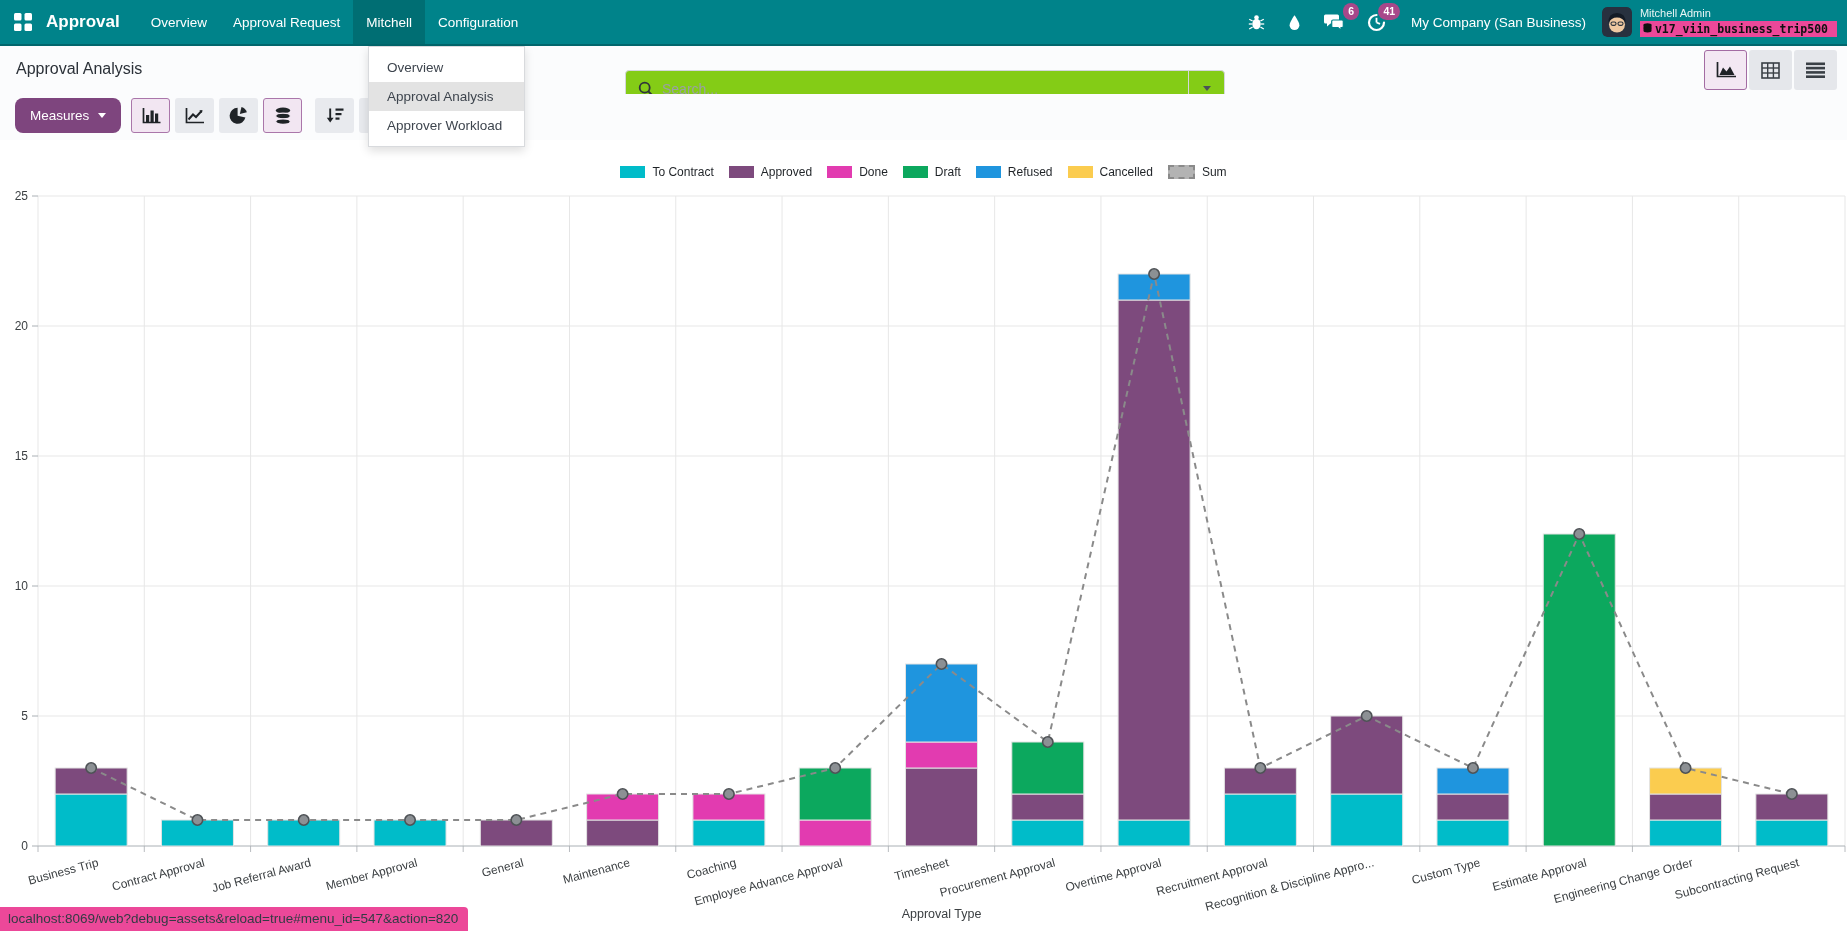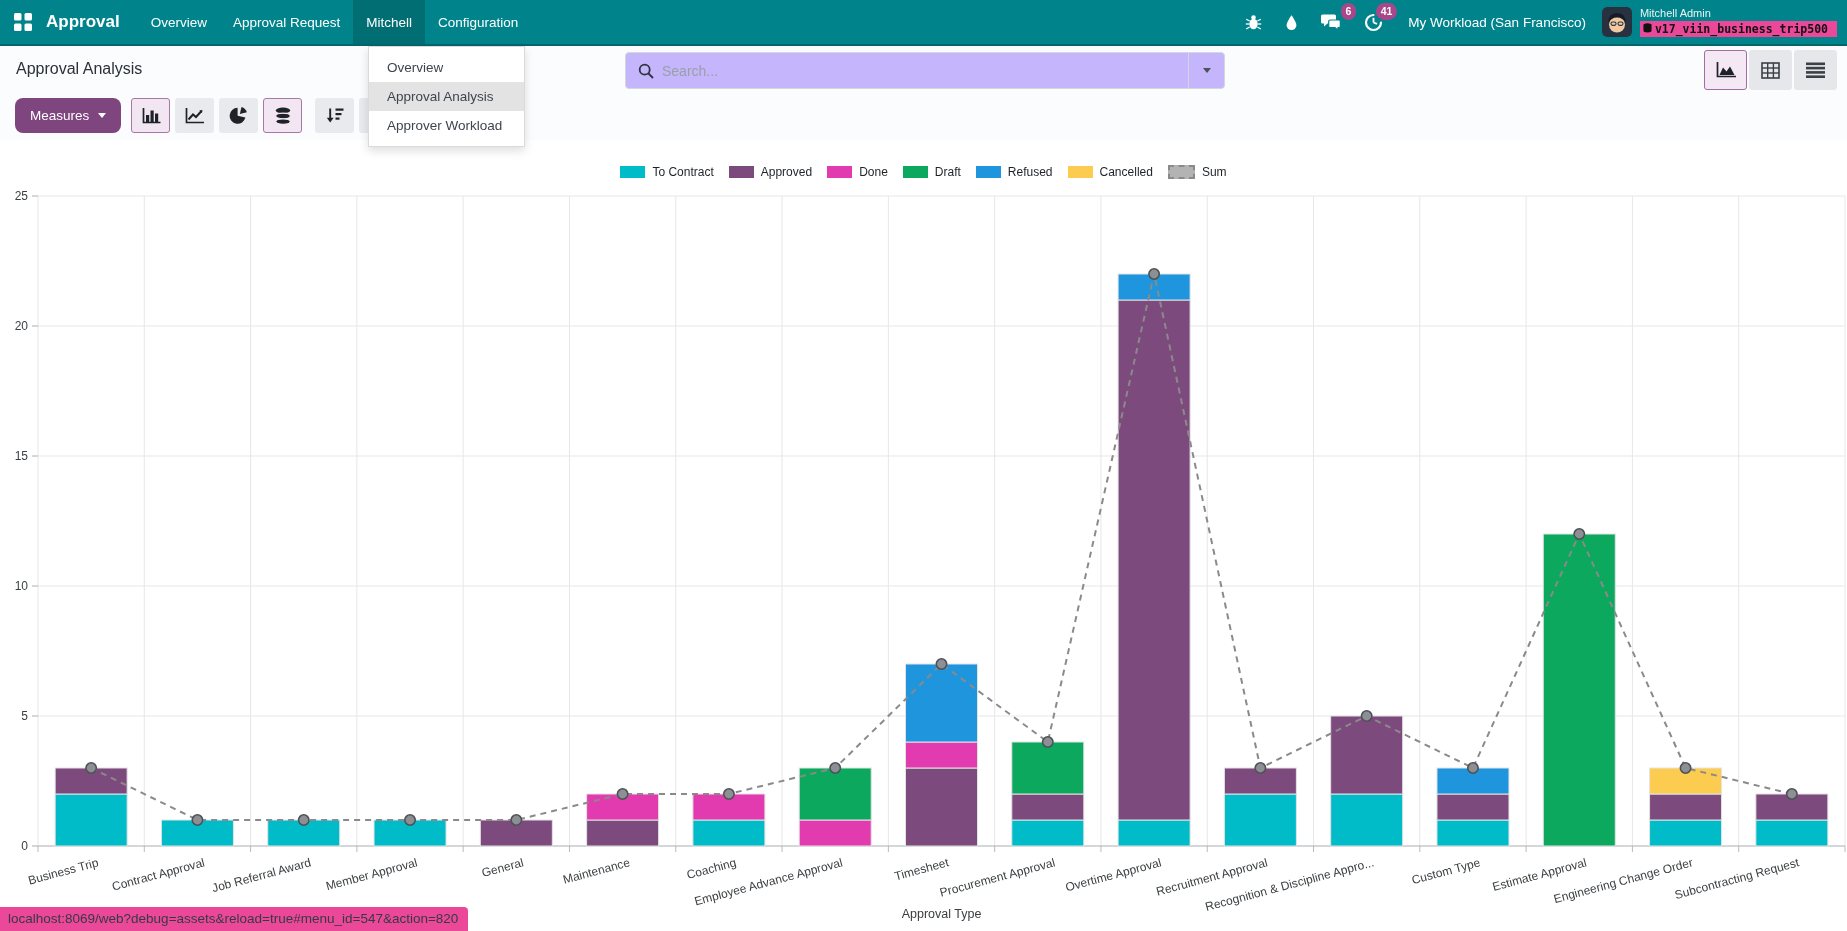--- a/index.html
+++ b/index.html
@@ -23,21 +23,21 @@
   .user-block { display:flex; align-items:center; gap:8px; cursor:pointer; }
   .avatar { width:30px; height:30px; border-radius:5px; overflow:hidden; display:block; }
   .user-meta { display:flex; flex-direction:column; gap:1px; }
   .user-name { font-size:11px; color:#e9f5f5; line-height:1.1; }
   .db-badge { background:#ec4899; color:#111; font-family:"DejaVu Sans Mono", monospace;
     font-size:11.5px; font-weight:bold; padding:1px 9px 1px 3px; display:flex; align-items:center; gap:3px; }
 
   
   .control-panel { position:absolute; top:46px; left:0; right:0; height:48px; background:#fbfcfd; }
   .page-title { position:absolute; left:16px; top:14px; font-size:16px; font-weight:normal; color:#2b3138; }
-  .searchbar { position:absolute; left:625px; top:6px; width:600px; height:37px; background:#c4b5fd;
+  .searchbar { position:absolute; left:625px; top:24px; width:600px; height:37px; background:#84cc16;
     border:1px solid #d4d7db; border-radius:4px; display:flex; align-items:center; }
   .search-icon-wrap { padding:0 8px 0 12px; display:flex; }
   .search-input { flex:1; border:none; outline:none; font-size:14px; color:#333; background:transparent; height:100%; }
   .search-input::placeholder { color:#9aa0a6; }
   .search-caret { width:36px; align-self:stretch; border-left:1px solid #d4d7db;
     display:flex; align-items:center; justify-content:center; cursor:pointer; }
   .caret-down { width:0; height:0; border-left:4.5px solid transparent; border-right:4.5px solid transparent;
     border-top:5.5px solid #4a5158; }
   .view-switcher { position:absolute; right:10px; top:4px; display:flex; gap:2px; }
   .vs-btn { width:43px; height:40px; background:#e5e7eb; border:1px solid transparent; border-radius:3px;
@@ -129,21 +129,21 @@
         <span class="badge">6</span>
       </span>
       <span class="tray-icon">
         <svg width="19" height="19" viewBox="0 0 19 19">
           <path d="M9.5 2 a7.5 7.5 0 1 0 7.5 7.5" fill="none" stroke="#fff" stroke-width="2.2" stroke-linecap="round"></path>
           <line x1="9.5" y1="9.5" x2="9.5" y2="4.8" stroke="#fff" stroke-width="1.8"></line>
           <line x1="9.5" y1="9.5" x2="13" y2="10.8" stroke="#fff" stroke-width="1.8"></line>
         </svg>
         <span class="badge">41</span>
       </span>
-      <span class="company">My Workload (San Francisco)</span>
+      <span class="company">My Company (San Business)</span>
       <div class="user-block">
         <span class="avatar">
           <svg width="30" height="30" viewBox="0 0 30 30">
             <rect width="30" height="30" rx="5" fill="#28313f"></rect>
             <circle cx="15" cy="17.5" r="8" fill="#f0c9a2"></circle>
             <path d="M6.5 16 Q6 6 15 6 Q24 6 23.5 16 Q21 10.5 15 10.5 Q9 10.5 6.5 16 Z" fill="#141b26"></path>
             <rect x="9" y="15" width="5" height="3.4" rx="1.6" fill="none" stroke="#2b333d" stroke-width="1.1"></rect>
             <rect x="16" y="15" width="5" height="3.4" rx="1.6" fill="none" stroke="#2b333d" stroke-width="1.1"></rect>
           </svg>
         </span>

